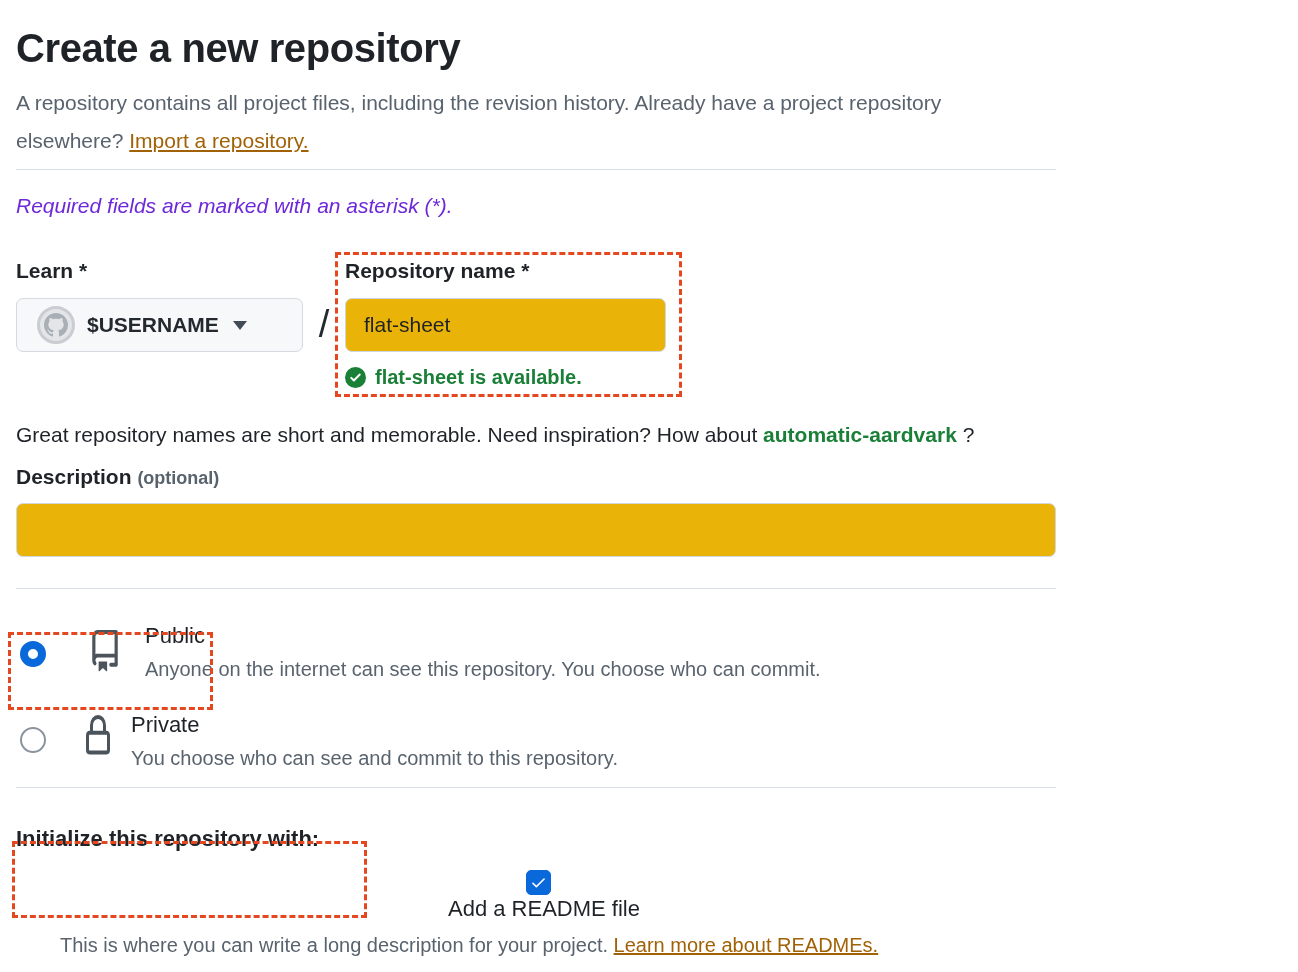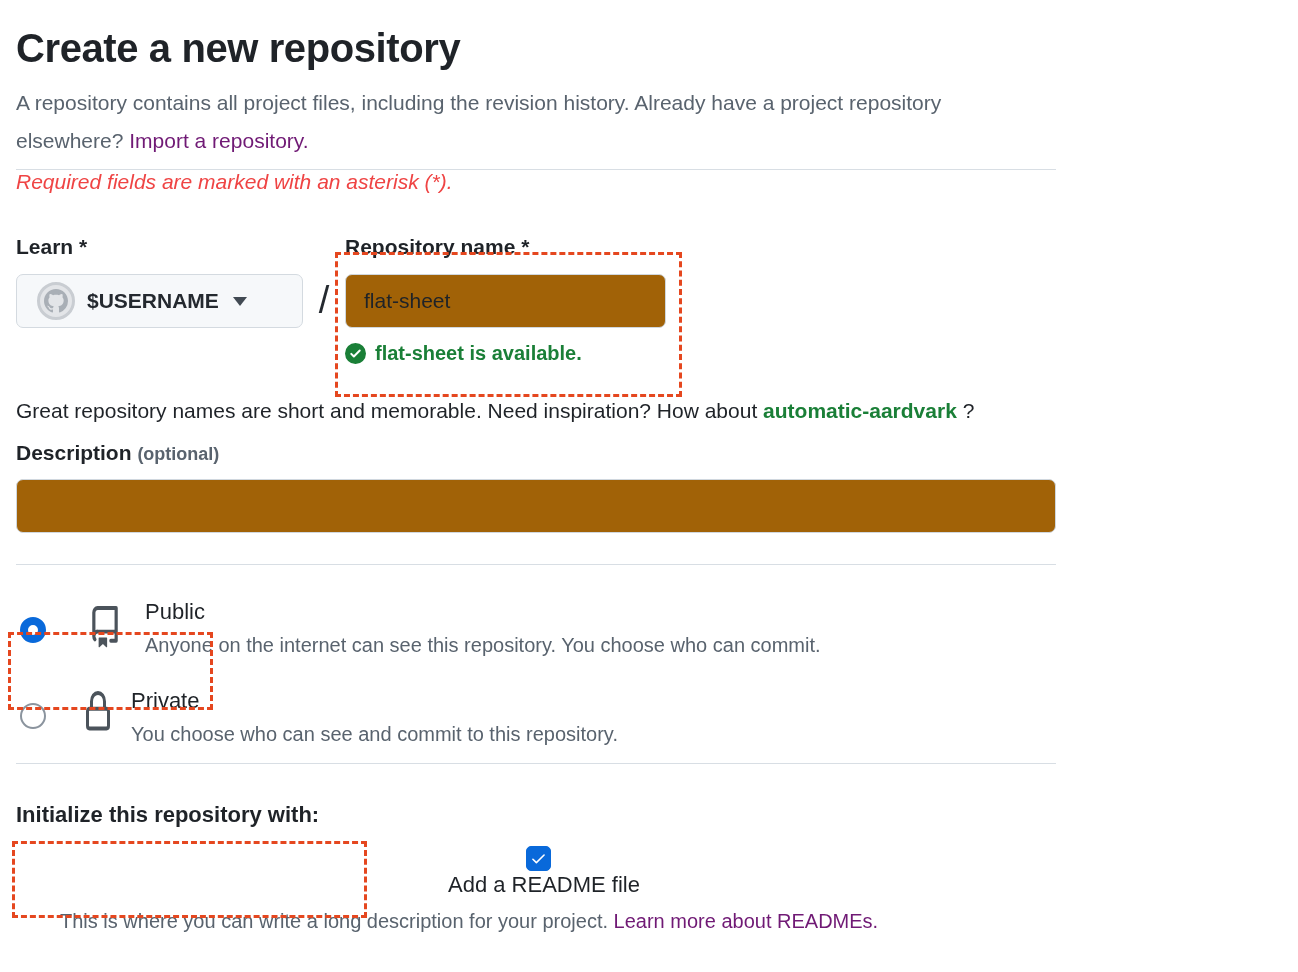--- a/index.html
+++ b/index.html
@@ -20,30 +20,31 @@
     font-weight: 700;
     letter-spacing: -0.4px;
     color: #1f2328;
   }
   .intro {
     margin-top: 14px;
     font-size: 21px;
     line-height: 38px;
     color: #59636e;
   }
-  a.link { color: #701a75; cursor: pointer; }
+  a.link { color: #a16207; text-decoration: underline; cursor: pointer; }
   hr.divider { border: none; border-top: 1px solid #d8dee4; }
   .hr1 { margin-top: 9px; }
   .hr2 { margin-top: 31px; }
   .hr3 { margin-top: 16px; }
   .required-note {
+    margin-top: 24px;
     font-size: 21px;
     line-height: 24px;
     font-style: italic;
-    color: #ef4444;
+    color: #6d28d9;
   }
   .form-row { margin-top: 40px; display: flex; align-items: flex-start; }
   .field-label { font-size: 21px; font-weight: 700; line-height: 26px; color: #1f2328; }
   .owner-col { width: 287px; }
   .owner-button {
     margin-top: 14px;
     width: 287px; height: 54px;
     display: flex; align-items: center;
     padding: 0 18px 0 20px;
     background: #f6f8fa;
@@ -73,21 +74,21 @@
   .repo-col { width: 321px; }
   .text-input {
     display: block;
     width: 100%; height: 54px;
     border: 1px solid #d0d7de;
     border-radius: 7px;
     padding: 0 18px;
     font-family: "Liberation Sans", sans-serif;
     font-size: 21px;
     color: #1f2328;
-    background: #a16207;
+    background: #eab308;
     outline: none;
   }
   .repo-input { margin-top: 14px; }
   .availability { margin-top: 13px; display: flex; align-items: center; gap: 9px; }
   .availability-text { font-size: 20px; font-weight: 700; color: #1a7f37; line-height: 24px; }
   .suggestion { margin-top: 33px; font-size: 21px; line-height: 26px; color: #1f2328; }
   .suggestion .suggested { color: #1a7f37; font-weight: 700; text-decoration: none; cursor: pointer; }
   .desc-label-row { margin-top: 16px; font-size: 21px; line-height: 26px; }
   .optional { font-size: 18px; font-weight: 600; color: #59636e; }
   .desc-input { margin-top: 12px; }

